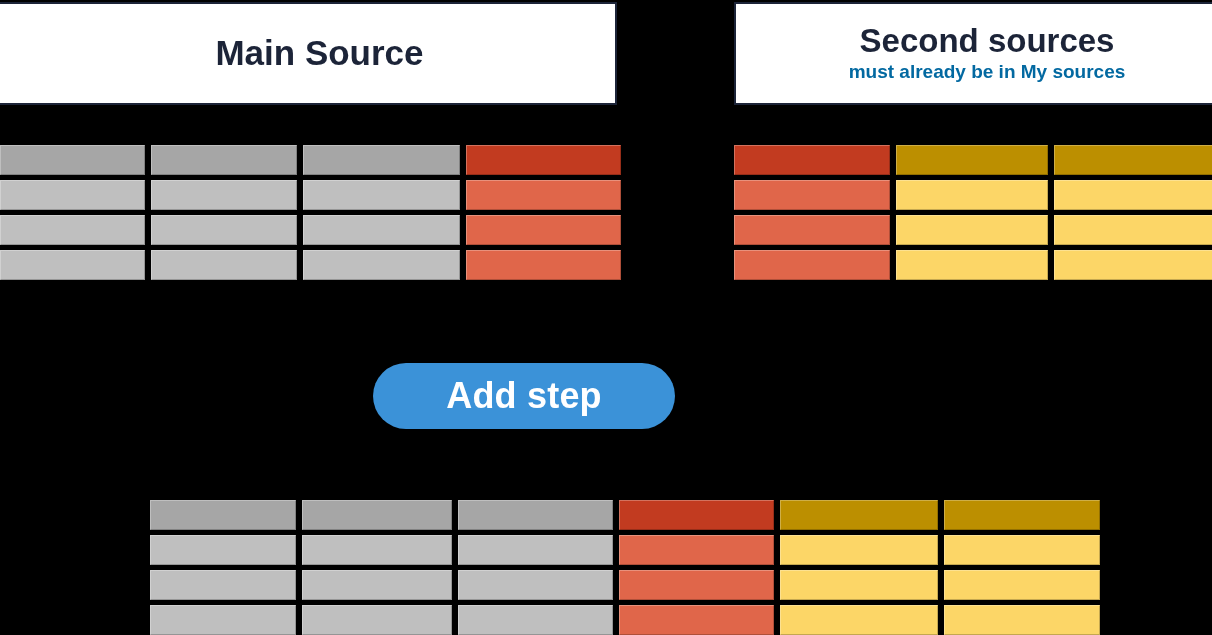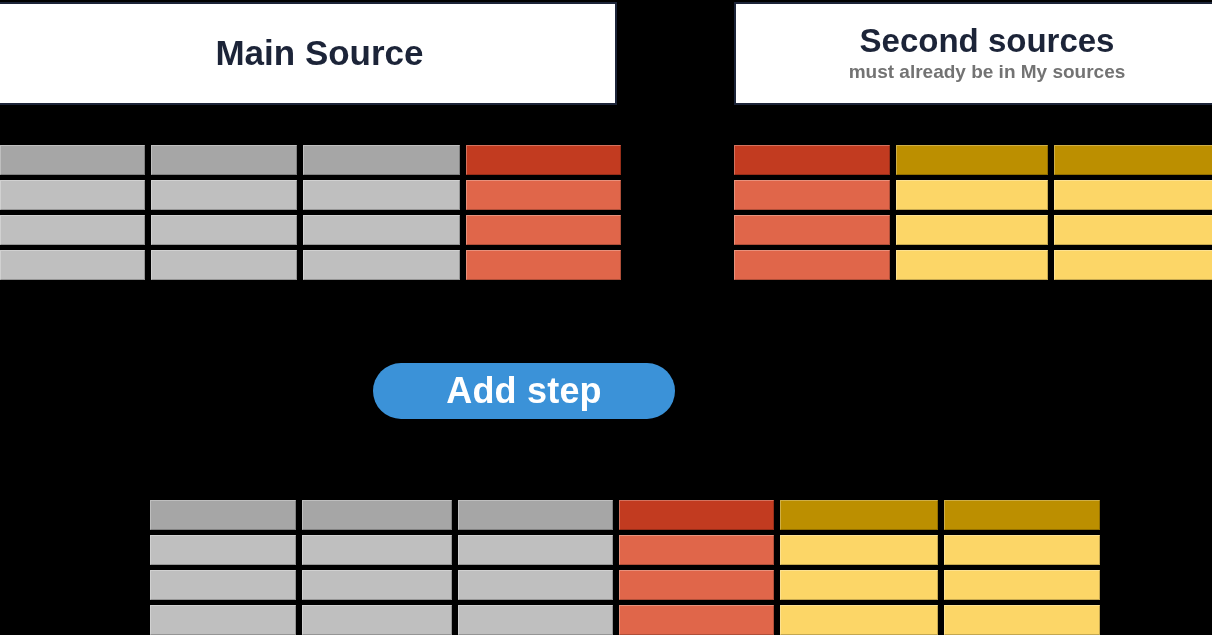--- a/index.html
+++ b/index.html
@@ -30,21 +30,21 @@
     padding-left: 24px;
   }
   .panel-title {
     color: #1C2438;
     font-weight: bold;
     line-height: 1.05;
     text-align: center;
     white-space: nowrap;
   }
   .panel-subtitle {
-    color: #737373;
+    color: #0369a1;
     font-weight: bold;
     text-align: center;
     white-space: nowrap;
   }
 
   #panel-main {
     left: 0px;
     top: 2px;
     width: 617px;
     height: 103px;
@@ -93,21 +93,21 @@
   #table-second { left: 734px; top: 145px; }
   
   #table-result { left: 150px; top: 500px; }
 
   
   #add-step-button {
     position: absolute;
     left: 373px;
     top: 363px;
     width: 302px;
-    height: 56px;
+    height: 66px;
     background: #3B92D8;
     border: none;
     border-radius: 33px;
     color: #FFFFFF;
     font-family: "Liberation Sans", sans-serif;
     font-size: 36px;
     font-weight: bold;
     letter-spacing: 0.2px;
     cursor: pointer;
     display: flex;

